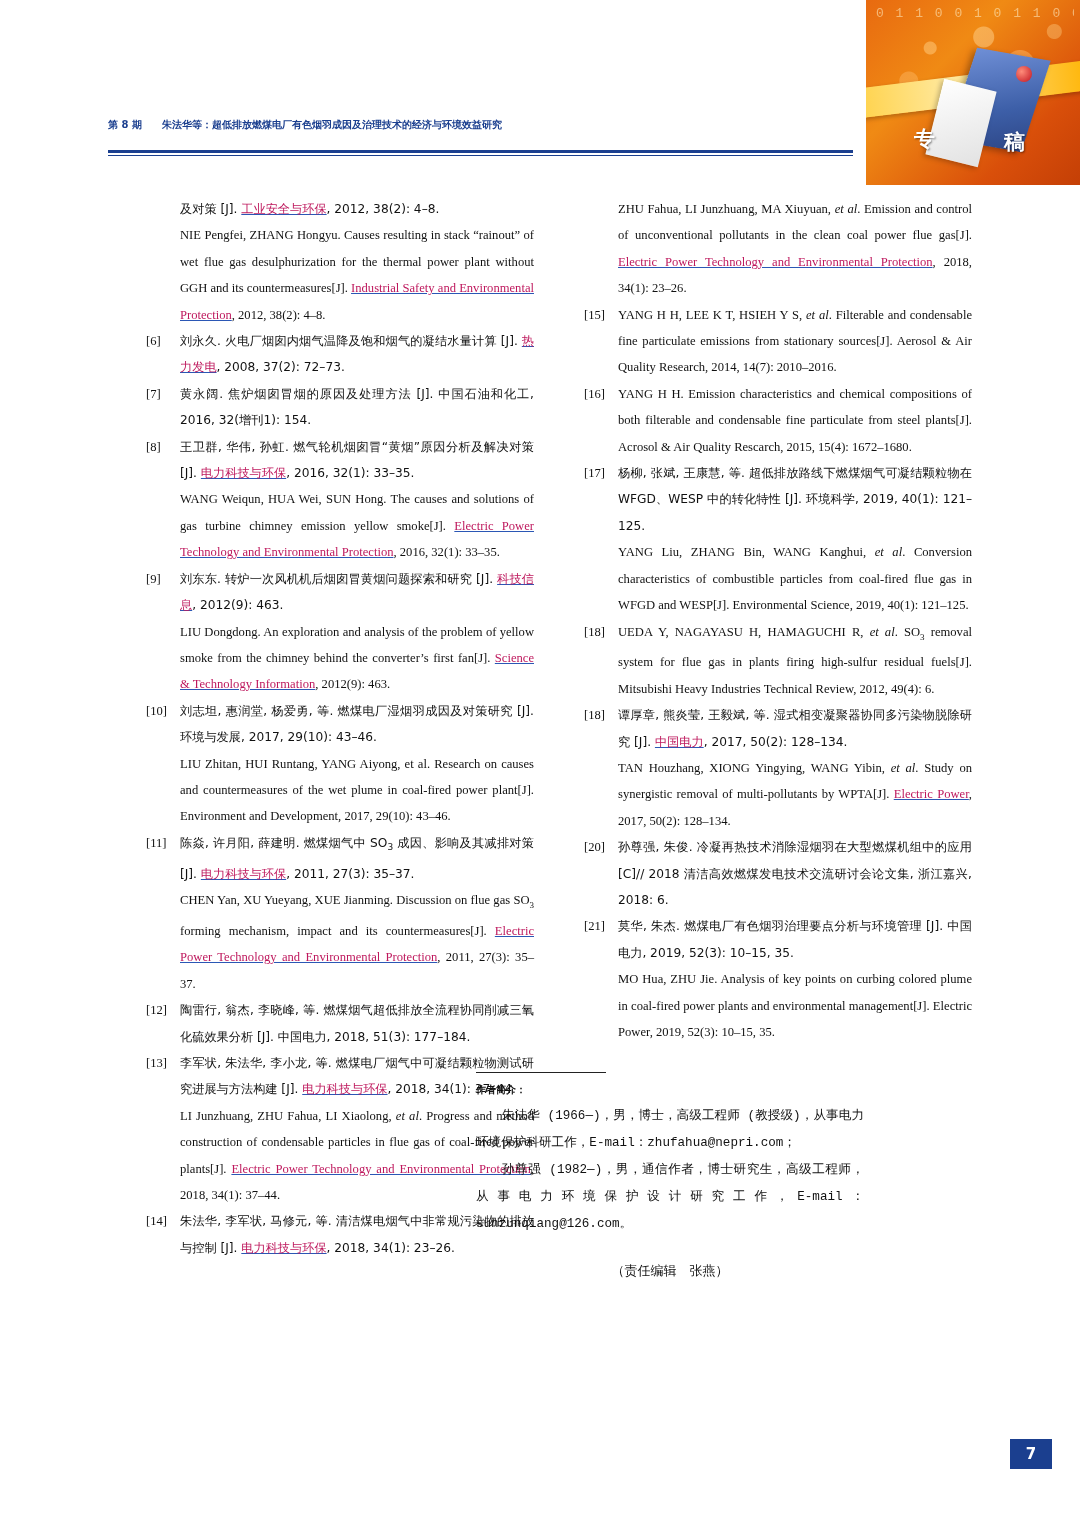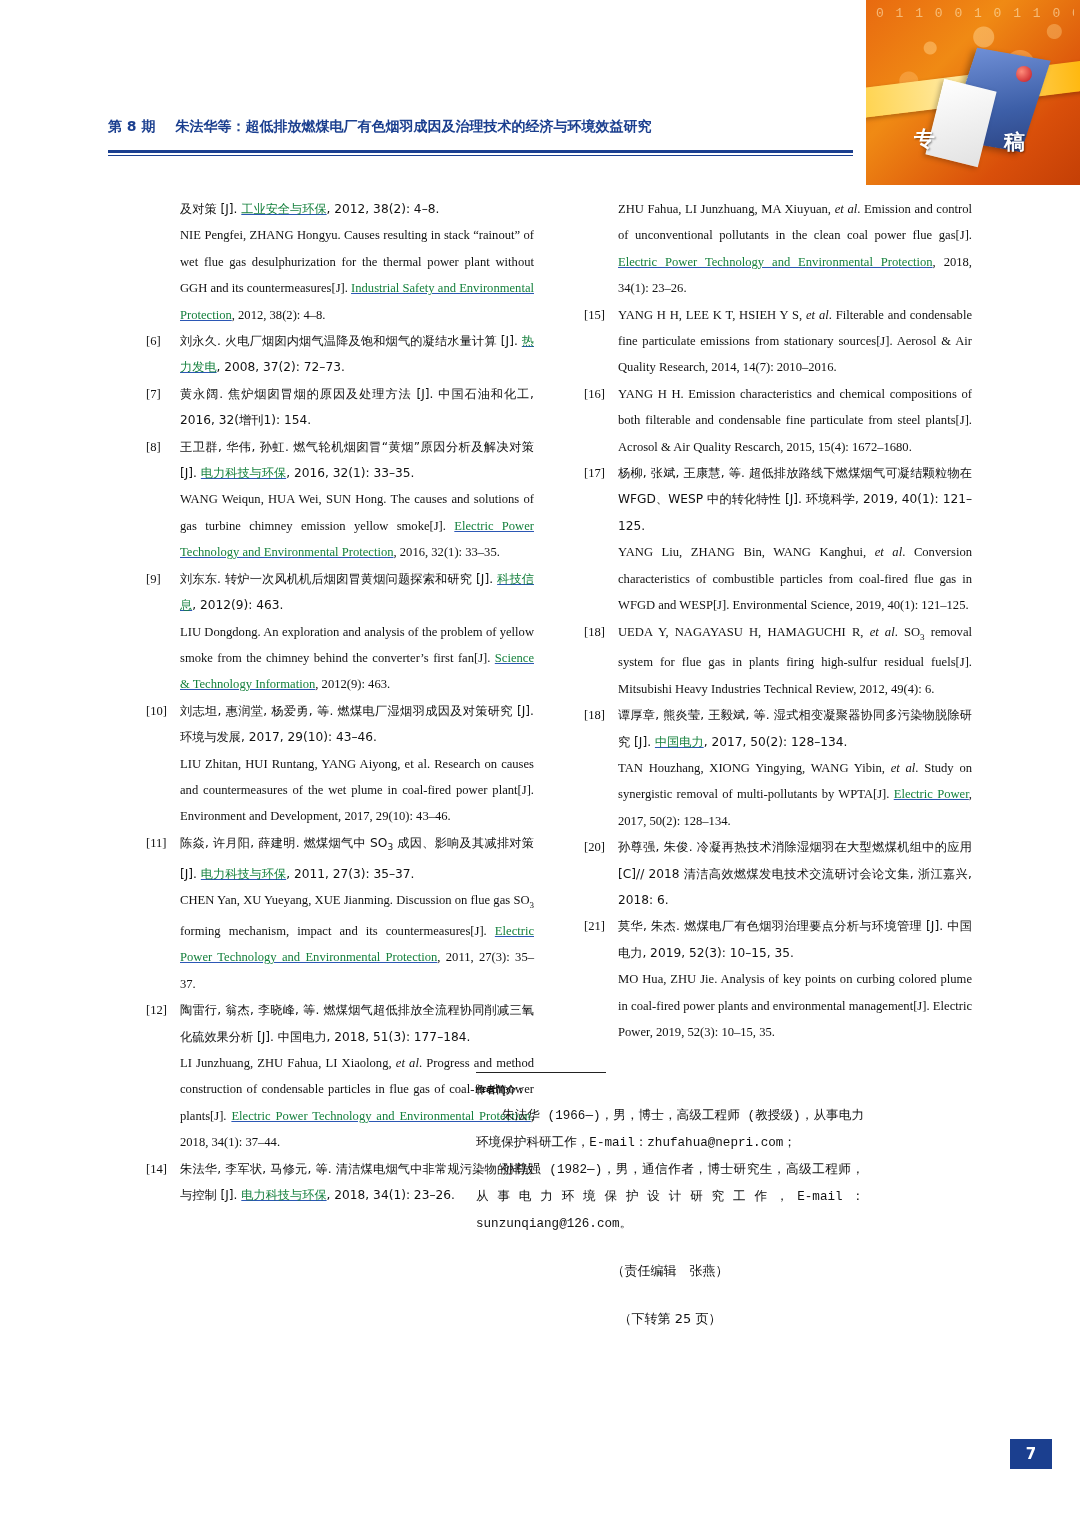--- a/index.html
+++ b/index.html
@@ -61,21 +61,21 @@
     text-shadow:1px 1px 2px rgba(0,0,0,.45);
   }
   .masthead .mh-char.c1 { top:125px; left:48px; }
   .masthead .mh-char.c2 { top:128px; left:138px; }
 
   .runhead {
     position:absolute; top:118px; left:108px; width:745px; height:34px;
   }
   .runhead .rh-text {
     font-family:"DejaVu Sans", sans-serif;
-    font-weight:bold; font-size:14px; color:#1b3f8f;
+    font-weight:bold; font-size:10px; color:#1b3f8f;
     white-space:nowrap;
   }
   .runhead .rh-issue { margin-right:20px; }
   .rule-thick {
     position:absolute; top:150px; left:108px; width:745px; height:2.5px;
     background:#1b3f8f;
   }
   .rule-thin {
     position:absolute; top:155px; left:108px; width:745px; height:1px;
     background:#1b3f8f;
@@ -100,21 +100,21 @@
   }
   .ref .num {
     flex:0 0 auto; width:34px;
     font-family:"Liberation Serif", serif;
     font-size:12.6px;
   }
   .ref .body { flex:1 1 auto; }
   .ref.cont { display:block; }
   .ref.cont .body { margin-left:34px; }
 
-  .lnk { color:#15803d; text-decoration:none; }
+  .lnk { color:#be185d; text-decoration:none; }
   .lnk.u { text-decoration:underline; text-decoration-color:#2b57b5; }
   .zh { font-family:"DejaVu Sans", sans-serif; font-size:12.2px; }
   sub { font-size:9px; }
 
   
   .bio {
     position:absolute; left:476px; top:1072px; width:388px;
   }
   .bio-rule { width:130px; height:1.2px; background:#222; margin-bottom:10px; }
   .bio-title {
@@ -223,20 +223,24 @@
     <div class="ref cont">
       <div class="body">CHEN Yan, XU Yueyang, XUE Jianming. Discussion on flue gas SO<sub>3</sub> forming mechanism, impact and its countermeasures[J]. <a class="lnk u" href="#">Electric Power Technology and Environmental Protection</a>, 2011, 27(3): 35–37.</div>
     </div>
 
     <div class="ref">
       <div class="num">[12]</div>
       <div class="body zh">陶雷行, 翁杰, 李晓峰, 等. 燃煤烟气超低排放全流程协同削减三氧化硫效果分析 [J]. 中国电力, 2018, 51(3): 177–184.</div>
     </div>
 
 
+    <div class="ref">
+      <div class="num">[13]</div>
+      <div class="body"><span class="zh">李军状, 朱法华, 李小龙, 等. 燃煤电厂烟气中可凝结颗粒物测试研究进展与方法构建 [J]. </span><a class="lnk u zh" href="#">电力科技与环保</a><span class="zh">, 2018, 34(1): 37–44.</span></div>
+    </div>
 
     <div class="ref cont">
       <div class="body">LI Junzhuang, ZHU Fahua, LI Xiaolong, <i>et al</i>. Progress and method construction of condensable particles in flue gas of coal-fired power plants[J]. <a class="lnk u" href="#">Electric Power Technology and Environmental Protection</a>, 2018, 34(1): 37–44.</div>
     </div>
 
     <div class="ref">
       <div class="num">[14]</div>
       <div class="body"><span class="zh">朱法华, 李军状, 马修元, 等. 清洁煤电烟气中非常规污染物的排放与控制 [J]. </span><a class="lnk u zh" href="#">电力科技与环保</a><span class="zh">, 2018, 34(1): 23–26.</span></div>
     </div>
 
@@ -297,16 +301,15 @@
 
   </div>
 </div>
 
 <div class="bio">
   <div class="bio-rule"></div>
   <div class="bio-title">作者简介：</div>
   <div class="bio-p">朱法华 (1966—)，男，博士，高级工程师 (教授级)，从事电力环境保护科研工作，E-mail：zhufahua@nepri.com；</div>
   <div class="bio-p">孙尊强 (1982—)，男，通信作者，博士研究生，高级工程师，从事电力环境保护设计研究工作，E-mail：sunzunqiang@126.com。</div>
   <div class="bio-sign">（责任编辑　张燕）</div>
-  <div class="bio-sign">（下转第 25 页）</div>
 </div>
 
 <div class="pagenum">7</div>
 
 </body></html>

